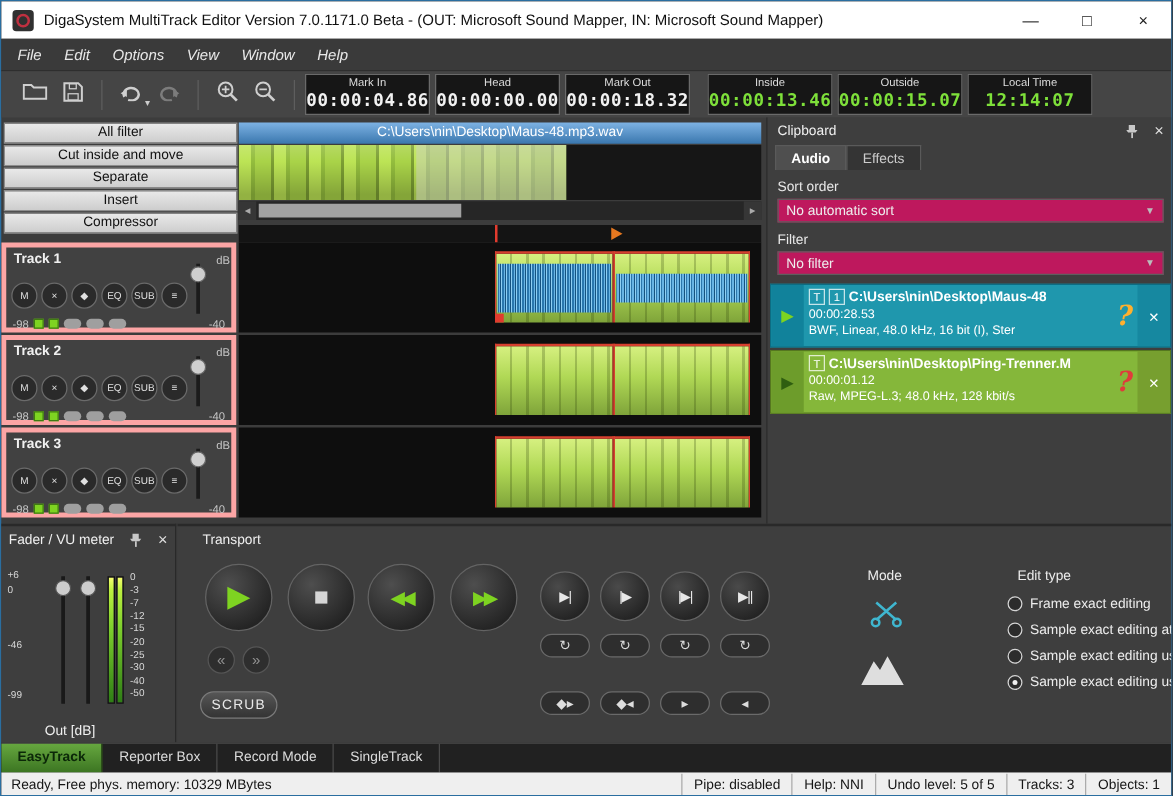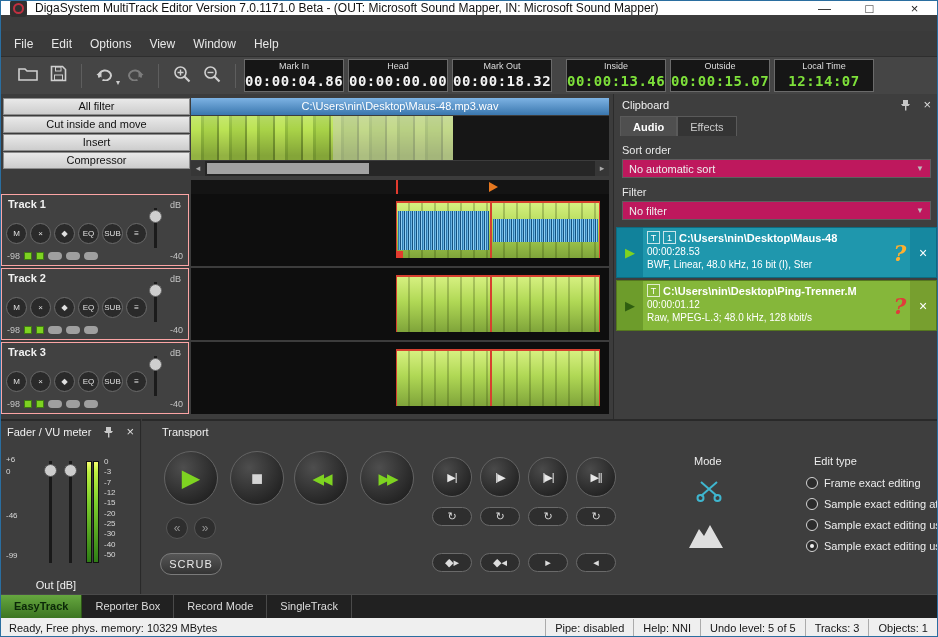--- a/index.html
+++ b/index.html
@@ -1,29 +1,29 @@
 <!DOCTYPE html>
 <html><head>
 <meta charset="utf-8">
 <style>
   *{box-sizing:border-box;margin:0;padding:0;}
   html,body{width:938px;height:637px;}
   body{font-family:"Liberation Sans",sans-serif;background:#2b2b2b;}
   .app{position:relative;width:938px;height:637px;overflow:hidden;background:#3c3c3c;border:1px solid #2a6ea0;}
 
   
-  .titlebar{position:absolute;left:0;top:0;right:0;height:14px;background:#ffffff;display:flex;align-items:center;}
+  .titlebar{position:absolute;left:0;top:0;right:0;height:30px;background:#ffffff;display:flex;align-items:center;}
   .app-icon{width:17px;height:17px;margin:0 8px 0 9px;border-radius:3px;background:#303030;position:relative;flex:none;}
   .app-icon::after{content:"";position:absolute;inset:3px;border:2px solid #c03040;border-radius:50%;}
   .title{font-size:12px;color:#111;flex:1;white-space:nowrap;overflow:hidden;}
   .winbtns{display:flex;height:100%;flex:none;}
   .winbtn{width:45px;height:100%;display:flex;align-items:center;justify-content:center;font-size:13px;color:#222;}
 
   
-  .menubar{position:absolute;left:0;top:30px;right:0;height:26px;background:#3a3a3a;border-bottom:1px solid #2e2e2e;display:flex;align-items:center;padding-left:4px;}
+  .menubar{position:absolute;left:0;top:30px;right:0;height:26px;background:#3a3a3a;border-bottom:1px solid #2e2e2e;display:flex;align-items:center;padding-left:4px;font-style:italic;}
   .menu-item{color:#e8e8e8;font-size:12px;padding:0 9px;}
 
   
   .toolbar{position:absolute;left:0;top:56px;right:0;height:37px;background:#454545;display:flex;align-items:center;padding-left:12px;}
   .tb-icon{width:30px;height:26px;display:flex;align-items:center;justify-content:center;position:relative;flex:none;}
   .tb-icon.disabled svg{opacity:.4;}
   .flip{transform:scaleX(-1);}
   .caret{font-size:8px;color:#ccc;position:absolute;right:0;bottom:2px;}
   .tb-sep{width:1px;height:24px;background:#5e5e5e;margin:0 8px;flex:none;}
   .timebox{width:100px;height:33px;background:#161616;border:1px solid #6a6a6a;margin-right:4px;text-align:center;flex:none;}
@@ -47,21 +47,21 @@
   .ov-arrow{position:absolute;top:0;width:14px;height:15px;background:#363636;color:#aaa;font-size:9px;text-align:center;line-height:15px;}
   .ov-arrow.left{left:0}.ov-arrow.right{right:0}
   .ov-thumb{position:absolute;left:16px;top:2px;height:11px;width:162px;background:#a2a2a2;}
   .ruler{height:14px;background:#141414;position:relative;margin-top:4px;}
   .ph-tick{position:absolute;left:205px;top:0;bottom:0;width:2px;background:#e23b2e;}
   .loc-marker{position:absolute;left:298px;top:2px;width:0;height:0;border-left:9px solid #e67820;border-top:5px solid transparent;border-bottom:5px solid transparent;}
 
   
   .tracks{position:absolute;left:0;top:193px;width:608px;height:222px;}
   .track{position:absolute;left:0;width:608px;height:72px;}
-  .track-head{position:absolute;left:0;top:0;width:188px;height:72px;background:#414141;border:1px solid #fca5a5;}
+  .track-head{position:absolute;left:0;top:0;width:188px;height:72px;background:#414141;border:4px solid #fca5a5;}
   .track-name{position:absolute;left:6px;top:3px;font-size:11px;font-weight:bold;color:#f0f0f0;}
   .db-label{position:absolute;left:168px;top:5px;font-size:9px;color:#c5c5c5;}
   .t-fader{position:absolute;left:152px;top:13px;width:3px;height:40px;background:#1b1b1b;}
   .t-knob{position:absolute;left:-5px;top:2px;width:13px;height:13px;border-radius:50%;background:#cfcfcf;border:1px solid #666;}
   .tbtns{position:absolute;left:4px;top:28px;display:flex;gap:3px;}
   .tbtn{width:21px;height:21px;border-radius:50%;background:#2a2a2a;border:1px solid #6a6a6a;color:#e0e0e0;font-size:8px;display:flex;align-items:center;justify-content:center;}
   .ind-row{position:absolute;left:5px;right:5px;top:56px;display:flex;align-items:center;gap:4px;}
   .min-label{font-size:9px;color:#c5c5c5;}
   .min-label.right{margin-left:auto;}
   .ind-sq{width:8px;height:8px;background:#7ed321;border:1px solid #3f7a12;}
@@ -232,20 +232,21 @@
     </div>
     <div class="timebox accent">
       <div class="tb-label">Local Time</div>
       <div class="tb-value">12:14:07</div>
     </div>
   </div>
 
   <div class="palette">
     <div class="pal-btn">All filter</div>
     <div class="pal-btn">Cut inside and move</div>
+    <div class="pal-btn">Separate</div>
     <div class="pal-btn">Insert</div>
     <div class="pal-btn">Compressor</div>
   </div>
 
   <div class="overview">
     <div class="ov-header">C:\Users\nin\Desktop\Maus-48.mp3.wav</div>
     <div class="ov-wave">
       <div class="ov-green"></div>
       <div class="ov-sel"></div>
     </div>

